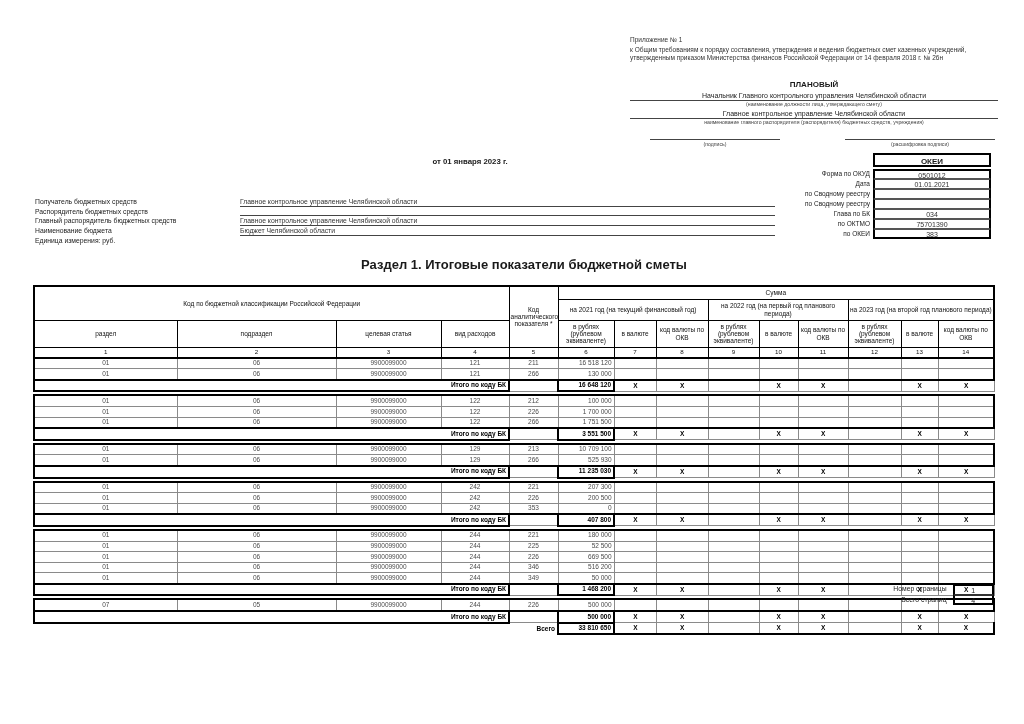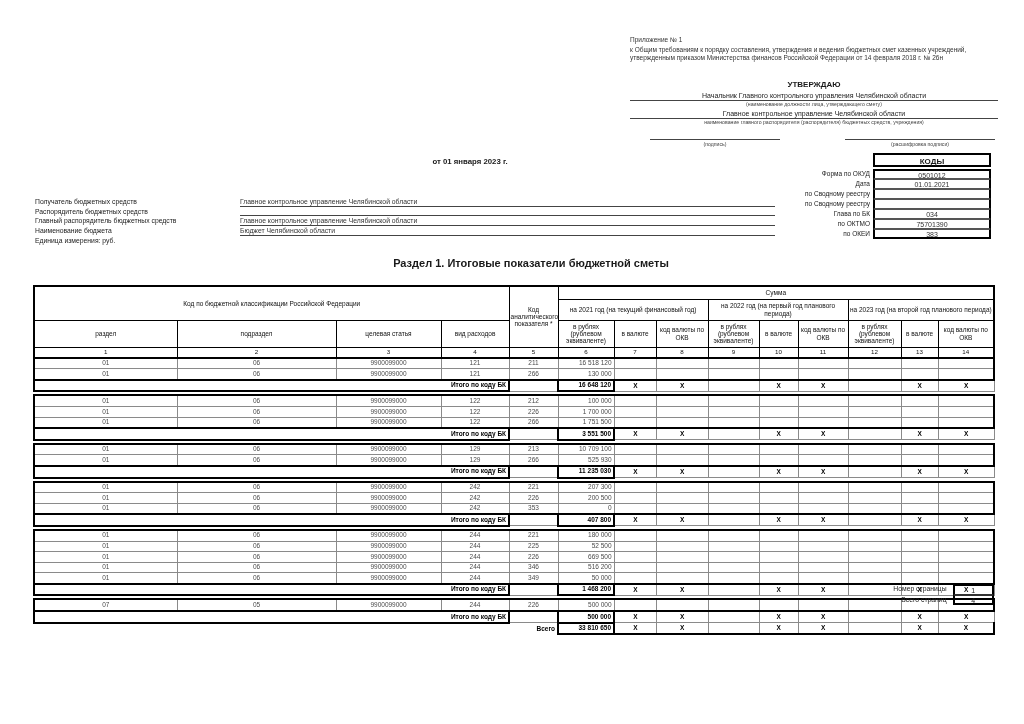--- a/index.html
+++ b/index.html
@@ -33,21 +33,21 @@
   .codes-row:first-of-type .codes-value{border-top:2px solid #000;}
   .codes-row:last-of-type .codes-value{border-bottom:2px solid #000;}
 
   
   .info{left:35px;top:197px;width:745px;}
   .info-row{display:flex;height:9.7px;line-height:9.7px;font-size:6.8px;}
   .info-label{width:205px;color:#222;}
   .info-value{width:535px;border-bottom:1px solid #444;color:#333;}
 
   
-  .section-title{left:51px;top:257px;width:960px;text-align:center;font-weight:bold;font-size:11px;}
+  .section-title{left:44px;top:257px;width:960px;text-align:center;font-weight:bold;font-size:13px;}
 
   
   .tablewrap{left:33px;top:285px;width:960px;}
   table.main{border-collapse:collapse;table-layout:fixed;width:960px;}
   table.main td{overflow:hidden;padding:0 2px;font-size:6.5px;line-height:1;height:9.6px;vertical-align:middle;}
   tr.h td{border:1px solid #000;text-align:center;white-space:normal;line-height:1.12;padding:1px;color:#111;}
   td.b-l{border-left-width:2px !important;border-left-color:#000 !important;}
   td.b-r{border-right-width:2px !important;border-right-color:#000 !important;}
   tr.h.top td{border-top-width:2px;}
   tr.d td{border:1px solid #8a8a8a;color:#4a4a4a;text-align:center;white-space:nowrap;}
@@ -78,39 +78,39 @@
 </head>
 <body>
 
 <div class="abs appendix">
   <div>Приложение № 1</div>
   <div>к Общим требованиям к порядку составления, утверждения и ведения бюджетных смет казенных учреждений,</div>
   <div>утвержденным приказом Министерства финансов Российской Федерации от 14 февраля 2018 г. № 26н</div>
 </div>
 
 <div class="abs approval">
-  <div class="apr-title">УТВЕРЖДАЮ</div>
+  <div class="apr-title">ПЛАНОВЫЙ</div>
   <div class="apr-line">Начальник Главного контрольного управления Челябинской области</div>
   <div class="apr-cap">(наименование должности лица, утверждающего смету)</div>
   <div class="apr-line">Главное контрольное управление Челябинской области</div>
   <div class="apr-cap">наименование главного распорядителя (распорядителя) бюджетных средств, учреждения)</div>
   <div class="sig-row">
     <div class="sig sig1">(подпись)</div>
     <div class="sig sig2">(расшифровка подписи)</div>
   </div>
 </div>
 
 <div class="abs doc-title">
   <div>от 01 января 2023 г.</div>
 </div>
 
 <div class="abs codes">
   <div class="codes-hrow">
     <div class="codes-label"></div>
-    <div class="codes-head">КОДЫ</div>
+    <div class="codes-head">ОКЕИ</div>
   </div>
   <div id="codes-rows">
       <div class="codes-row">
         <div class="codes-label">Форма по ОКУД</div>
         <div class="codes-value">0501012</div>
       </div>
       <div class="codes-row">
         <div class="codes-label">Дата</div>
         <div class="codes-value">01.01.2021</div>
       </div>

